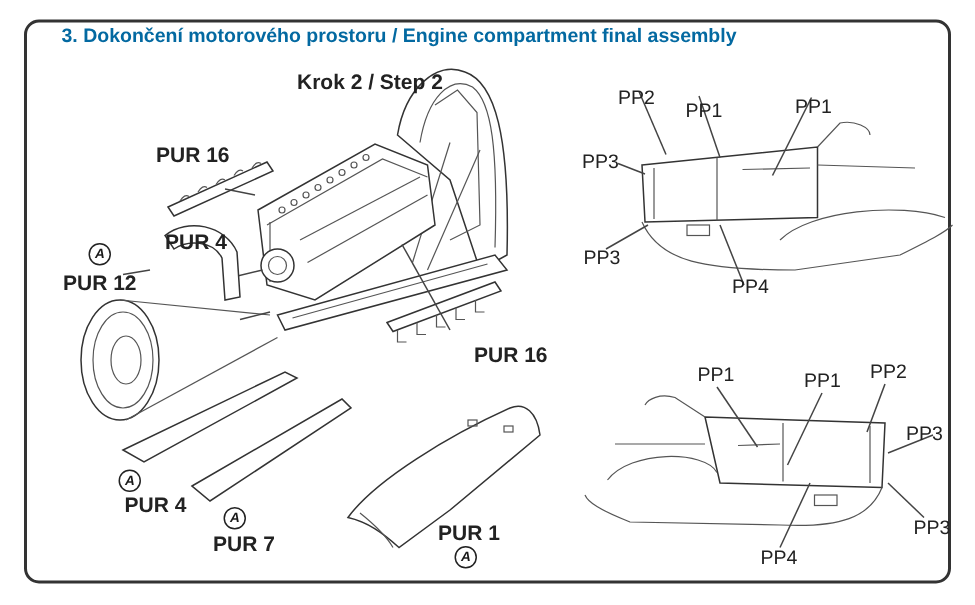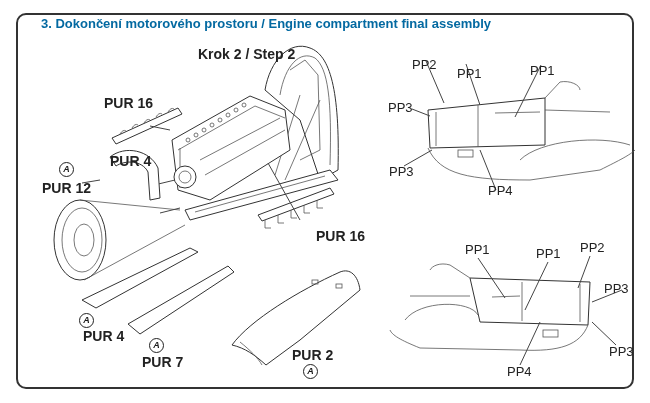--- a/index.html
+++ b/index.html
@@ -142,21 +142,21 @@
   </g>
 </svg>
 
 <div class="lbl b" style="left:198px;top:46px;">Krok 2 / Step 2</div>
 <div class="lbl b" style="left:104px;top:95px;">PUR 16</div>
 <div class="lbl b" style="left:110px;top:153px;">PUR 4</div>
 <div class="lbl b" style="left:42px;top:180px;">PUR 12</div>
 <div class="lbl b" style="left:316px;top:228px;">PUR 16</div>
 <div class="lbl b" style="left:70px;top:328px;padding-left:13px;">PUR 4</div>
 <div class="lbl b" style="left:142px;top:354px;">PUR 7</div>
-<div class="lbl b" style="left:292px;top:347px;">PUR 2</div>
+<div class="lbl b" style="left:292px;top:347px;">PUR 1</div>
 
 <div class="circA" style="left:59px;top:162px;">A</div>
 <div class="circA" style="left:79px;top:313px;">A</div>
 <div class="circA" style="left:149px;top:338px;">A</div>
 <div class="circA" style="left:303px;top:364px;">A</div>
 
 <div class="lbl pp" style="left:412px;top:57px;">PP2</div>
 <div class="lbl pp" style="left:457px;top:66px;">PP1</div>
 <div class="lbl pp" style="left:530px;top:63px;">PP1</div>
 <div class="lbl pp" style="left:388px;top:100px;">PP3</div>

